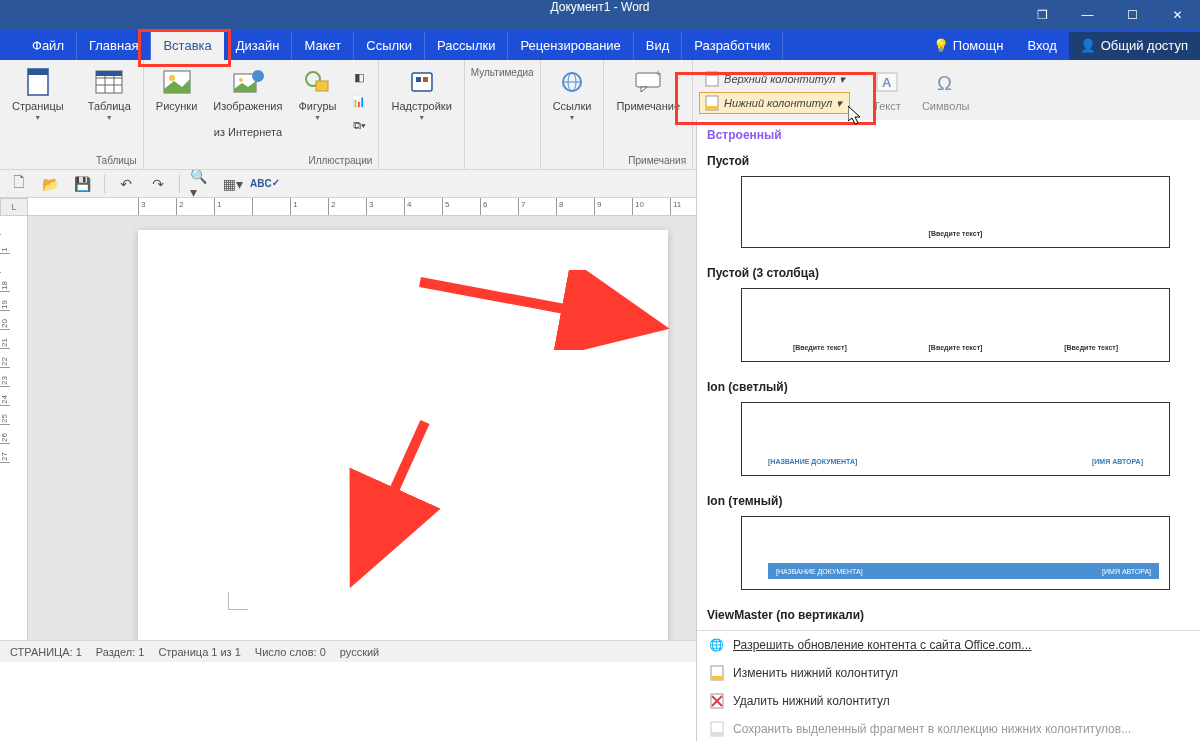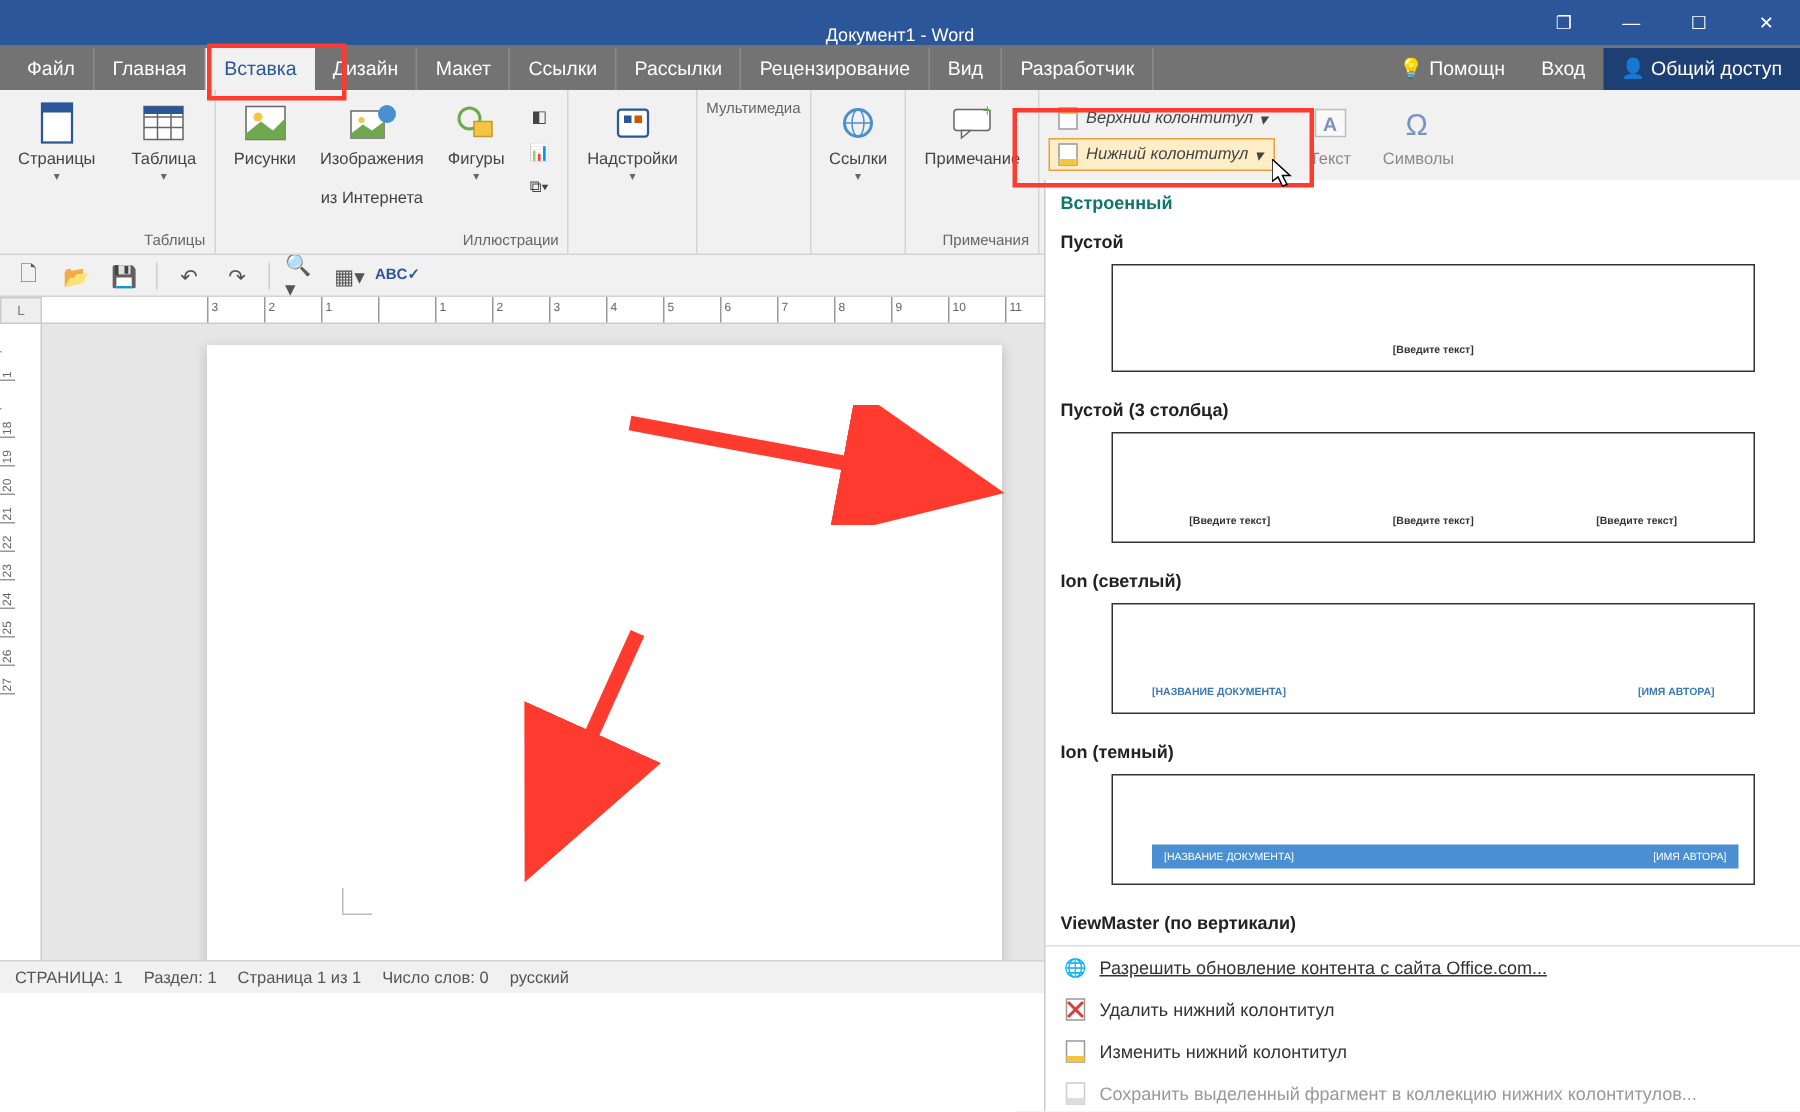--- a/index.html
+++ b/index.html
@@ -1,23 +1,23 @@
 <!DOCTYPE html>
 <html><head>
 <meta charset="utf-8">
 <style>
 * { box-sizing: border-box; margin: 0; padding: 0; font-family: "Segoe UI", Tahoma, sans-serif; }
 body { background: #fff; width: 1200px; height: 741px; overflow: hidden; position: relative; }
 
-.titlebar { background: #2b579a; height: 30px; display: flex; align-items: flex-end; color: #fff; font-size: 12px; position: relative; }
+.titlebar { background: #2b579a; height: 30px; display: flex; align-items: flex-start; color: #fff; font-size: 12px; position: relative; }
 .titlebar .title { position: absolute; left: 50%; transform: translateX(-50%); }
 .titlebar .win-controls { margin-left: auto; display: flex; }
 .titlebar .win-btn { width: 45px; height: 30px; display: flex; align-items: center; justify-content: center; font-size: 12px; }
 
-.tabbar { background: #737373; height: 30px; display: flex; align-items: flex-end; color: #fff; font-size: 13px; padding-left: 6px; }
+.tabbar { background: #1d4ed8; height: 30px; display: flex; align-items: flex-end; color: #fff; font-size: 13px; padding-left: 20px; }
 .tabbar .tab { padding: 6px 12px 7px; cursor: pointer; white-space: nowrap; border-right: 1px solid rgba(255,255,255,0.18); }
 .tabbar .tab:last-of-type { border-right:none; }
 .tabbar .tab.active { background: #f1f1f1; color: #2b579a; border-right: none; }
 .tabbar .right-items { margin-left: auto; display: flex; align-items: center; }
 .tabbar .right-items .tab { border-right:none; }
 .tabbar .tab.share { background: #1e3f73; }
 
 .red-box-tab { position:absolute; border:3px solid #ff3b30; left:138px; top:29px; width:93px; height:38px; z-index:50; pointer-events:none; }
 .red-box-footer-btn { position:absolute; border:3px solid #ff3b30; left:675px; top:72px; width:201px; height:53px; z-index:50; pointer-events:none; }
 
@@ -45,21 +45,21 @@
 .ruler-h .tick span { position:absolute; left:2px; top:2px; }
 .ruler-v { position:absolute; left:0; top:18px; width:28px; bottom:0; background:#fff; border-right:1px solid #ccc; font-size:8px; color:#666;}
 .ruler-v .vtick { height:19px; border-top:1px solid #999; writing-mode:vertical-rl; transform:rotate(180deg); padding:1px 0 0 1px; font-size:8px; text-align:left;}
 .doc-area { position:absolute; left:28px; top:18px; right:0; bottom:0; background:#e6e6e6; overflow:hidden;}
 .page { position:absolute; left:110px; top:14px; width:530px; height:620px; background:#fff; box-shadow:0 2px 8px rgba(0,0,0,0.2);}
 .page .footer-marker { position:absolute; bottom:240px; left:90px; width:20px; height:18px; border-left:1px solid #bbb; border-bottom:1px solid #bbb;}
 
 .statusbar { position:absolute; left:0; right:0; top:640px; height:22px; background:#f1f1f1; border-top:1px solid #d4d4d4; display:flex; align-items:center; gap:14px; padding:0 10px; font-size:11px; color:#555; z-index:5;}
 
 .gallery-panel { position:absolute; left:696px; top:120px; width:504px; bottom:0; background:#fff; border-left:1px solid #ccc; z-index:20; overflow:hidden;}
-.gallery-header { font-weight:bold; font-size:12px; color:#0f766e; padding:8px 10px 4px;}
+.gallery-header { font-weight:bold; font-size:12px; color:#8b5cf6; padding:8px 10px 4px;}
 .gallery-section-title { font-weight:bold; font-size:12px; color:#222; padding:8px 10px 4px;}
 .gallery-item { border:1px solid #333; margin:4px 30px 10px 44px; height:74px; position:relative; background:#fff; cursor:pointer;}
 .gallery-item.short { height:72px; }
 .gallery-item .sample-row { position:absolute; left:10px; right:10px; bottom:10px; top:40px; display:flex; justify-content:space-around; align-items:flex-end; font-size:7px; color:#333; font-weight:bold;}
 .gallery-item.single .sample-row { justify-content:center; }
 .gallery-item.ion-light .sample-row span:first-child { color:#3a7ab5; }
 .gallery-item.ion-light .sample-row span:last-child { color:#3a7ab5; }
 .gallery-item.ion-light .sample-row { justify-content:space-between; padding:0 16px;}
 .gallery-item.ion-dark .band { position:absolute; left:26px; right:10px; bottom:10px; height:16px; background:#4a8fd1; display:flex; justify-content:space-between; align-items:center; padding:0 8px; font-size:7px; color:#fff;}
 .gallery-footer-commands { border-top:1px solid #ddd; margin-top:4px;}
@@ -449,34 +449,34 @@
 
   <div class="gallery-footer-commands">
     <div class="gallery-cmd">
       <span class="cico">🌐</span>
       <span style="text-decoration:underline;">Разрешить обновление контента с сайта Office.com...</span>
     </div>
     <div class="gallery-cmd">
       <span class="cico">
           <svg width="14" height="16">
             <rect x="1" y="1" width="12" height="14" fill="#fff" stroke="#999"></rect>
+            <rect x="1" y="11" width="12" height="4" fill="#f4c542"></rect>
+          </svg>
+        </span>
+      <span>Изменить нижний колонтитул</span>
+    </div>
+    <div class="gallery-cmd">
+      <span class="cico">
+          <svg width="14" height="16">
+            <rect x="1" y="1" width="12" height="14" fill="#fff" stroke="#999"></rect>
             <line x1="2" y1="3" x2="12" y2="13" stroke="#d9403b" stroke-width="2"></line>
             <line x1="12" y1="3" x2="2" y2="13" stroke="#d9403b" stroke-width="2"></line>
           </svg>
         </span>
       <span>Удалить нижний колонтитул</span>
-    </div>
-    <div class="gallery-cmd">
-      <span class="cico">
-          <svg width="14" height="16">
-            <rect x="1" y="1" width="12" height="14" fill="#fff" stroke="#999"></rect>
-            <rect x="1" y="11" width="12" height="4" fill="#f4c542"></rect>
-          </svg>
-        </span>
-      <span>Изменить нижний колонтитул</span>
     </div>
     <div class="gallery-cmd disabled">
       <span class="cico">
           <svg width="14" height="16">
             <rect x="1" y="1" width="12" height="14" fill="#fff" stroke="#ccc"></rect>
             <rect x="1" y="11" width="12" height="4" fill="#ddd"></rect>
           </svg>
         </span>
       <span>Сохранить выделенный фрагмент в коллекцию нижних колонтитулов...</span>
     </div>

